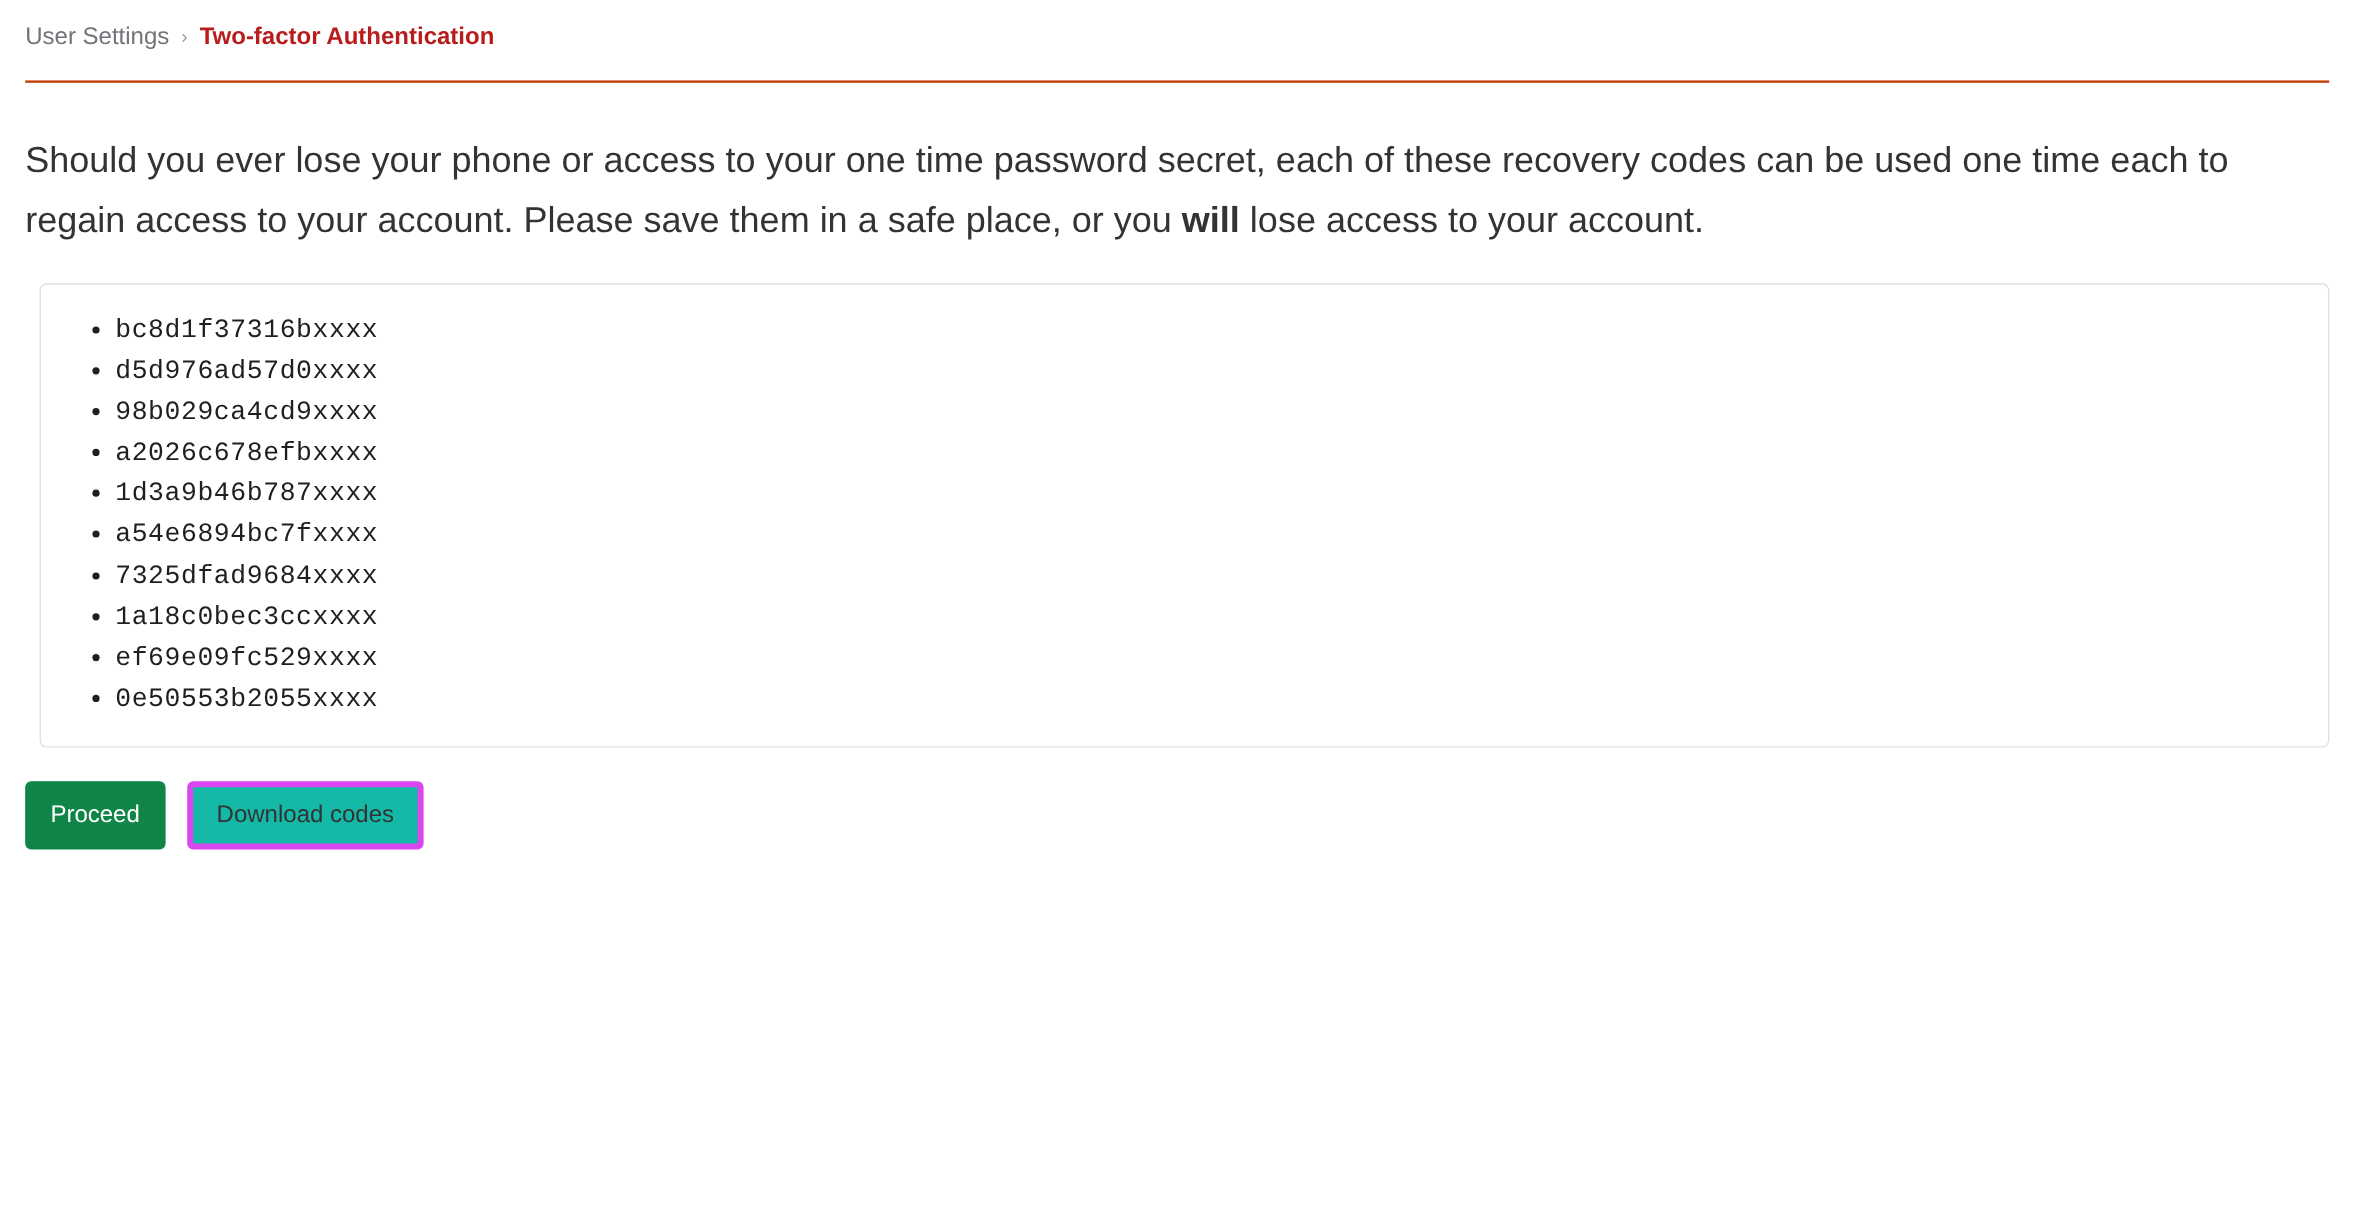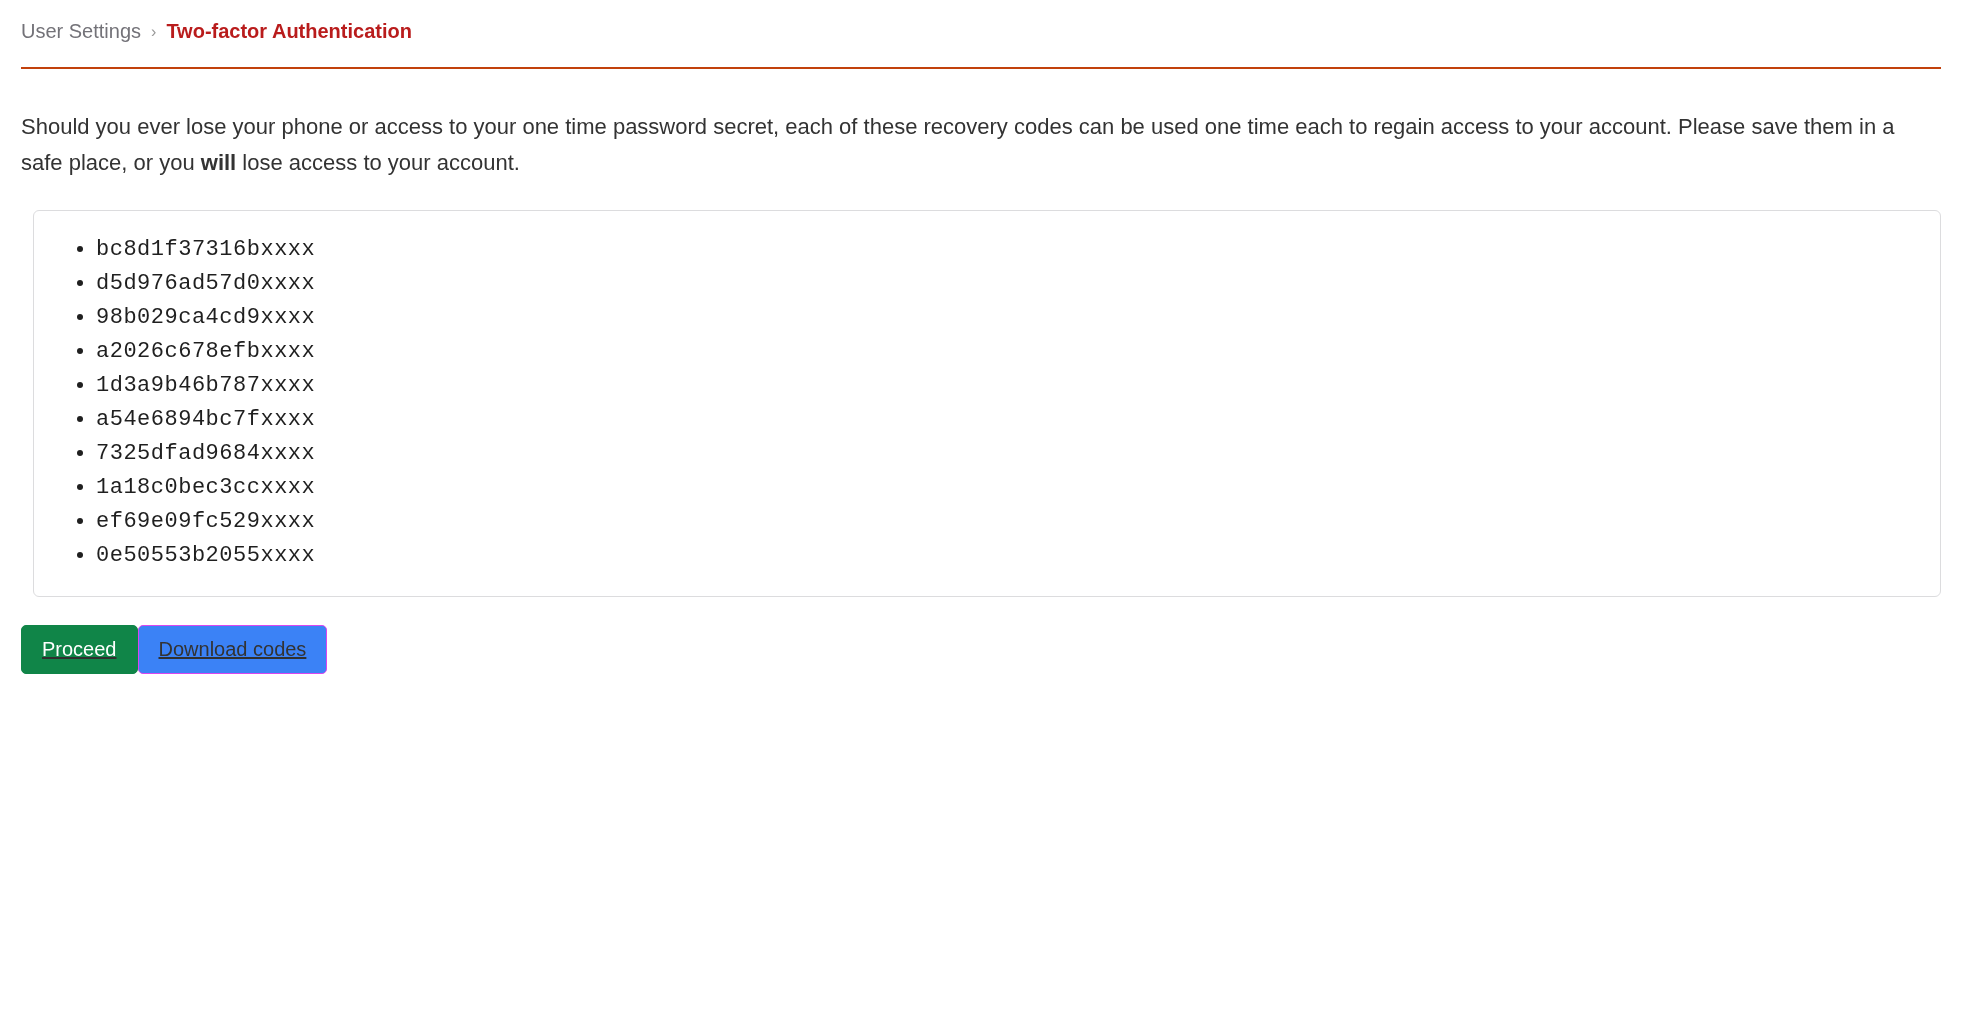--- a/index.html
+++ b/index.html
@@ -39,21 +39,21 @@
     }
     .page-title {
       font-size: 34px;
       font-weight: 700;
       color: #1f1f1f;
       padding: 28px 0 28px 0;
       border-bottom: 1px solid #eaeaea;
     }
     .description {
       padding: 40px 0 28px 0;
-      font-size: 22px;
+      font-size: 30px;
       line-height: 1.65;
       color: #333;
     }
     .description strong {
       font-weight: 700;
     }
     .codes-box {
       border: 1px solid #dcdcde;
       border-radius: 6px;
       padding: 22px 18px 22px 18px;
@@ -66,44 +66,44 @@
     }
     .codes-list li {
       font-family: "SFMono-Regular", Consolas, "Liberation Mono", Menlo, monospace;
       font-size: 22px;
       line-height: 1.55;
       color: #1f1f1f;
       letter-spacing: 0.5px;
     }
     .actions {
       display: flex;
+      gap: 18px;
       padding-bottom: 30px;
-      text-decoration: underline;
     }
     .btn {
       display: inline-flex;
       align-items: center;
       justify-content: center;
       padding: 12px 20px;
       font-size: 20px;
       border-radius: 5px;
       cursor: pointer;
       border: 1px solid transparent;
       font-family: inherit;
     }
     .btn-primary {
       background: #108548;
       color: #fff;
       border-color: #108548;
       font-weight: 500;
     }
     .btn-secondary {
-      background: #3b82f6;
+      background: #14b8a6;
       color: #333;
-      border: 1px solid #d946ef;
+      border: 5px solid #d946ef;
     }
   </style>
 </head>
 <body>
 
 <div class="container">
   <nav class="breadcrumb">
     <a href="#" class="breadcrumb-link">User Settings</a>
     <span class="breadcrumb-sep">›</span>
     <span class="breadcrumb-current">Two-factor Authentication</span>

